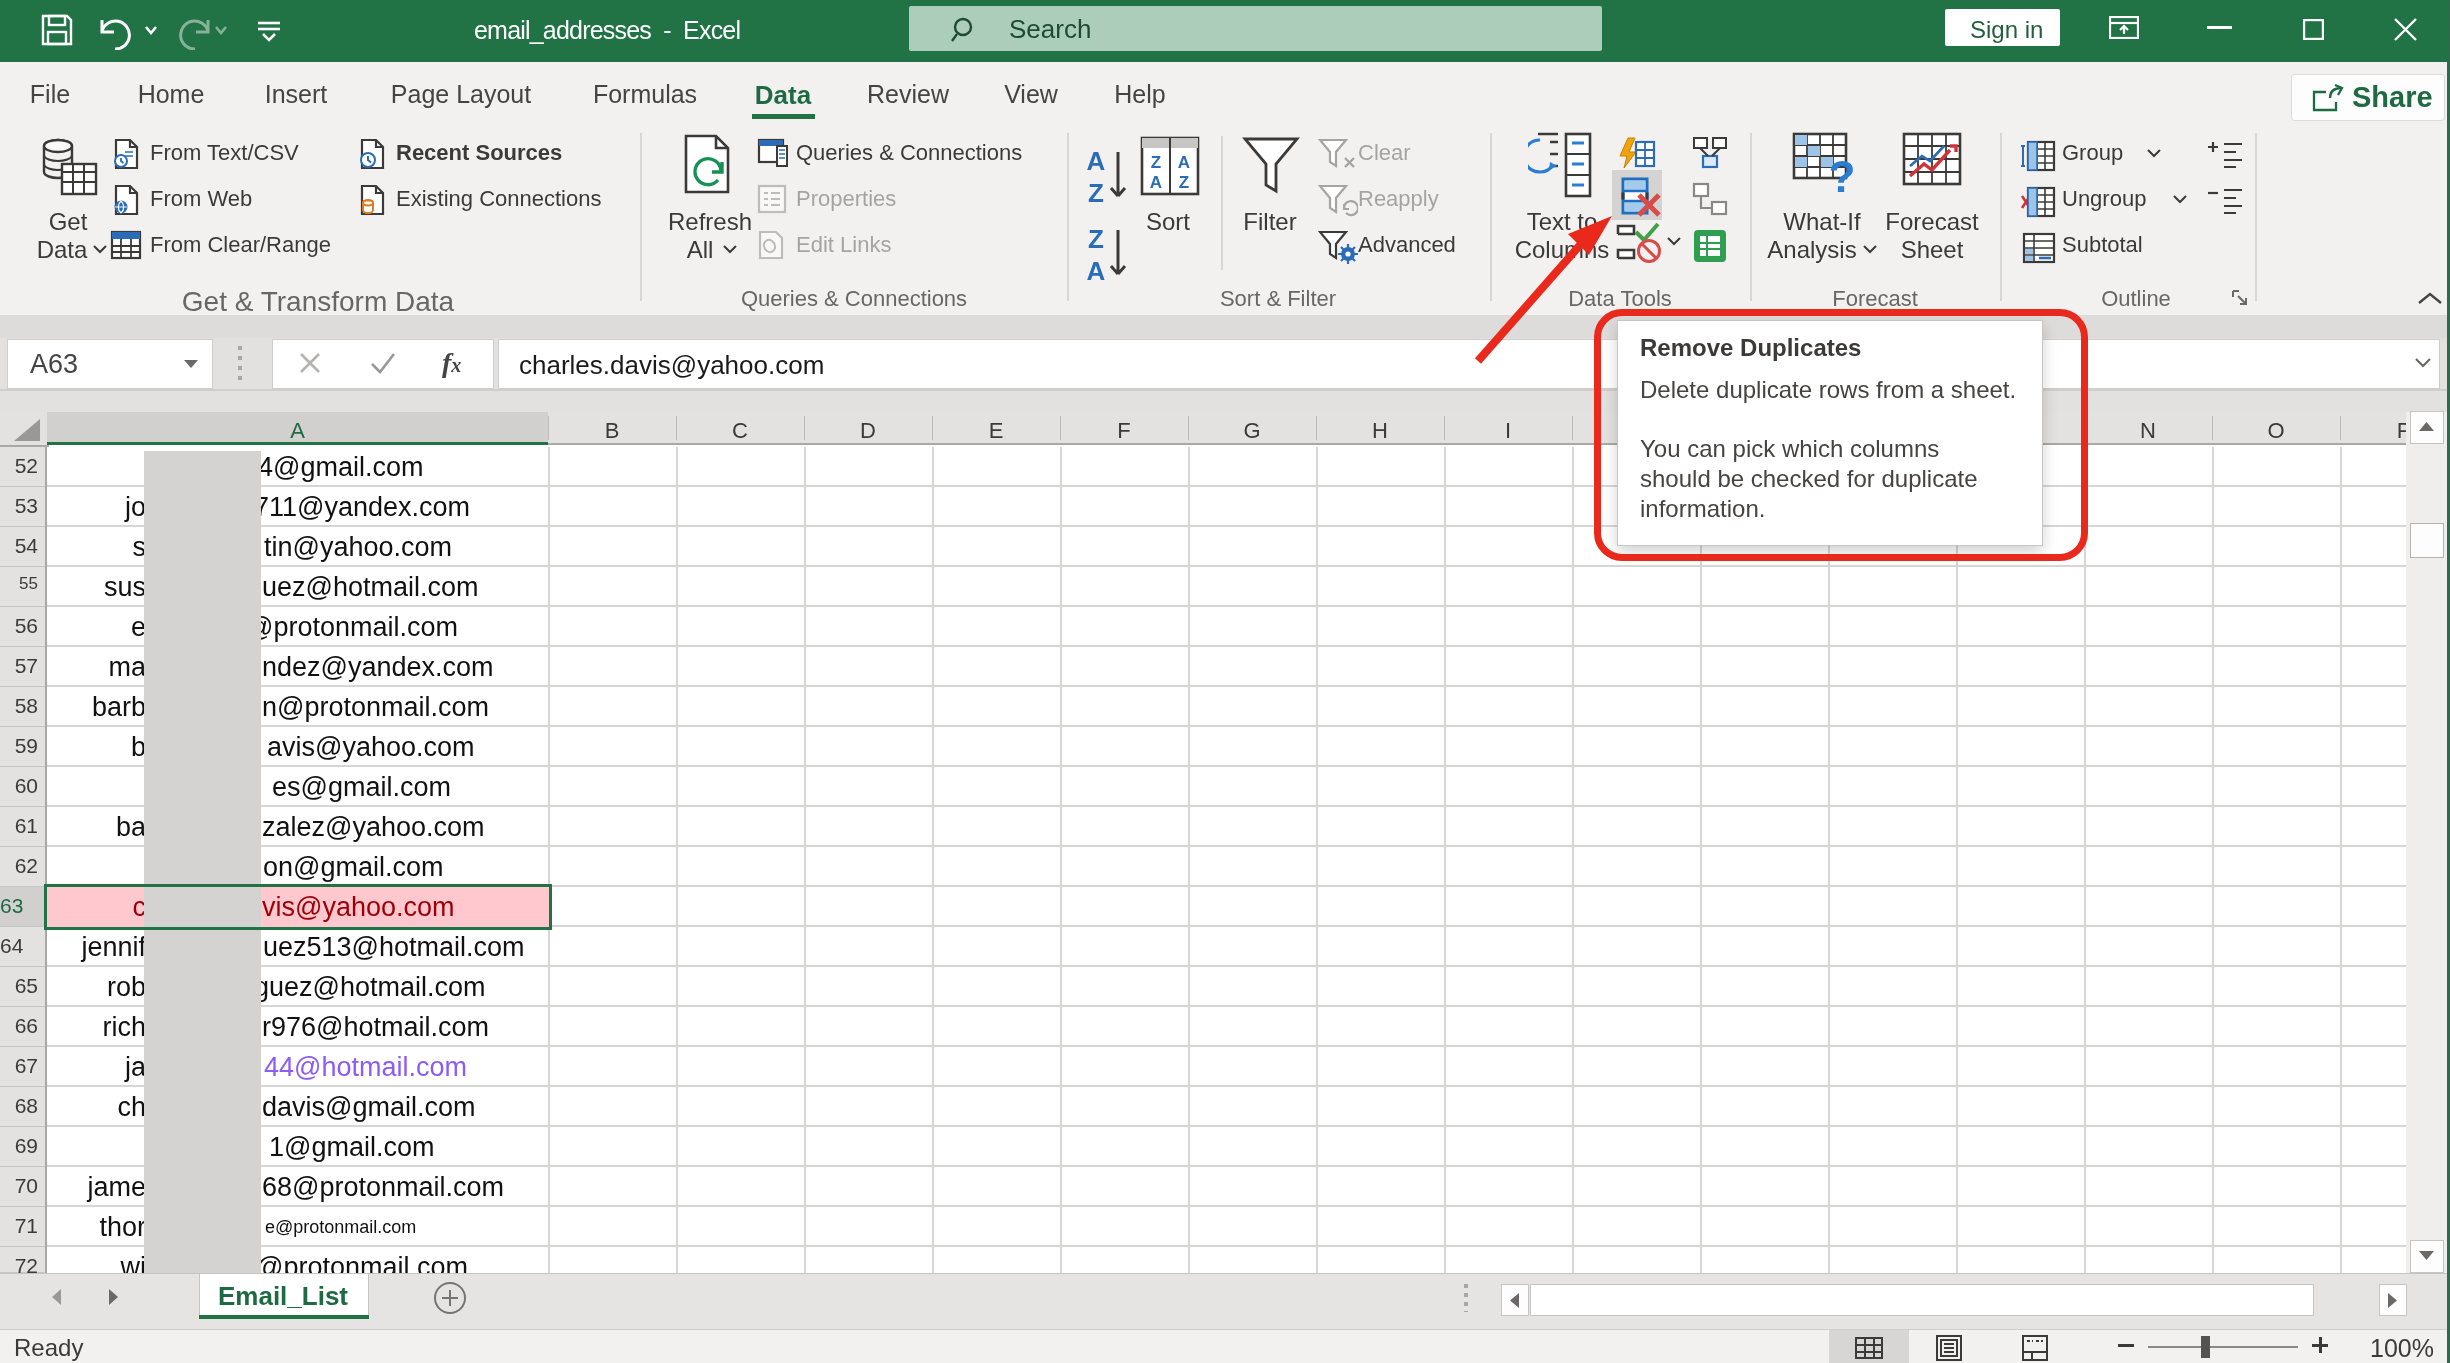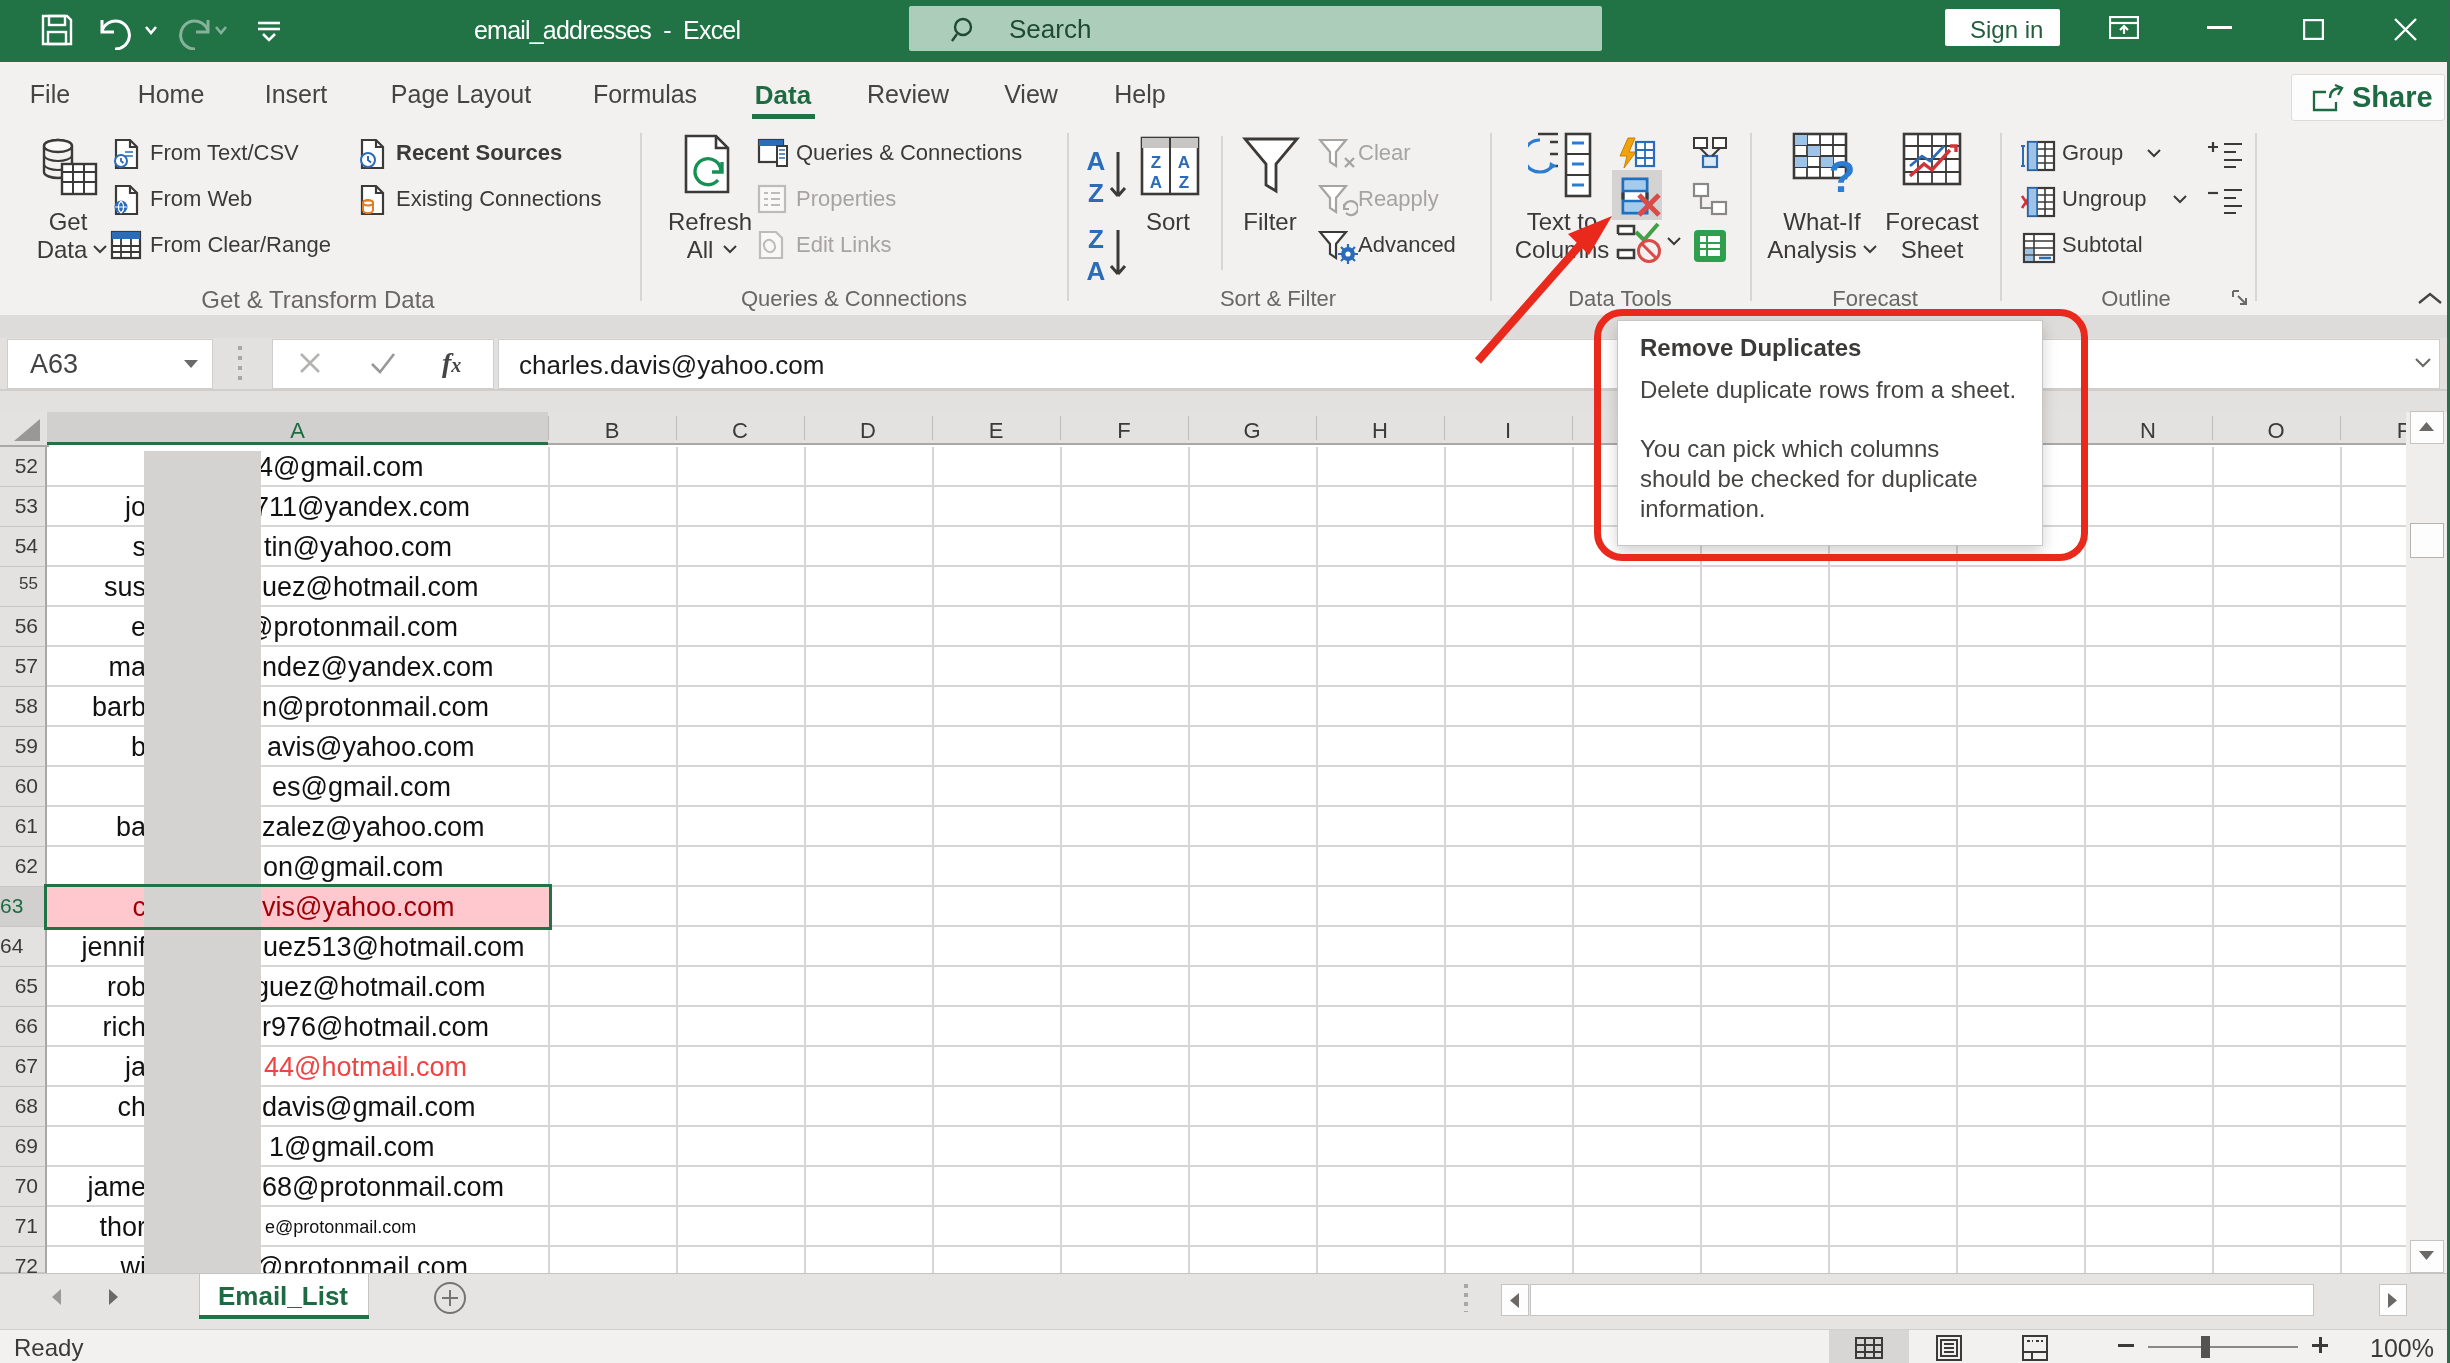--- a/index.html
+++ b/index.html
@@ -71,21 +71,21 @@
     </svg>
 <div class="ab nw" style="left:2352px;top:81px;font-size:29px;font-weight:bold;color:#1e6b43">Share</div>
 <div class="ab" style="left:0;top:125px;width:2450px;height:190px;background:#f3f1f0;border-bottom:2px solid #c9c7c5"></div>
 <div class="ab" style="left:640px;top:133px;width:2px;height:168px;background:#d8d6d4"></div>
 <div class="ab" style="left:1067px;top:133px;width:2px;height:168px;background:#d8d6d4"></div>
 <div class="ab" style="left:1490px;top:133px;width:2px;height:168px;background:#d8d6d4"></div>
 <div class="ab" style="left:1750px;top:133px;width:2px;height:168px;background:#d8d6d4"></div>
 <div class="ab" style="left:2000px;top:133px;width:2px;height:168px;background:#d8d6d4"></div>
 <div class="ab" style="left:2255px;top:133px;width:2px;height:168px;background:#d8d6d4"></div>
 <div class="ab" style="left:1221px;top:136px;width:2px;height:134px;background:#d8d6d4"></div>
-<div class="ab nw ctr" style="left:118px;top:286px;width:400px;font-size:24px;color:#696763">Get &amp; Transform Data</div>
+<div class="ab nw ctr" style="left:118px;top:286px;width:400px;font-size:28px;color:#696763">Get &amp; Transform Data</div>
 <div class="ab nw ctr" style="left:654px;top:286px;width:400px;font-size:22px;color:#696763">Queries &amp; Connections</div>
 <div class="ab nw ctr" style="left:1078px;top:286px;width:400px;font-size:22px;color:#696763">Sort &amp; Filter</div>
 <div class="ab nw ctr" style="left:1420px;top:286px;width:400px;font-size:22px;color:#696763">Data Tools</div>
 <div class="ab nw ctr" style="left:1675px;top:286px;width:400px;font-size:22px;color:#696763">Forecast</div>
 <div class="ab nw ctr" style="left:1936px;top:286px;width:400px;font-size:22px;color:#696763">Outline</div>
 <svg class="ab" style="left:40px;top:138px" width="58" height="62" viewBox="0 0 58 62" fill="none">
 <path d="M4 8 c0-4 8-6 14-6 s14 2 14 6 v26 c0 4-8 6-14 6 s-14-2-14-6 z" stroke="#3b3a39" stroke-width="2.4" fill="#f3f1f0"></path>
 <ellipse cx="18" cy="8" rx="14" ry="6" stroke="#3b3a39" stroke-width="2.4" fill="#faf9f8"></ellipse>
 <path d="M4 17 c0 4 8 6 14 6 s14-2 14-6 M4 26 c0 4 8 6 14 6 s14-2 14-6" stroke="#3b3a39" stroke-width="2"></path>
 <rect x="22" y="26" width="34" height="30" fill="#fff" stroke="#3b3a39" stroke-width="2.4"></rect>
@@ -444,21 +444,21 @@
 <div class="ab nw" style="left:263px;top:847px;height:40px;line-height:40px;font-size:27px;color:#111">on@gmail.com</div>
 <div class="ab nw" style="left:47px;top:887px;width:99px;height:40px;line-height:40px;text-align:right;font-size:27px;color:#9c0006;overflow:visible">c</div>
 <div class="ab nw" style="left:262px;top:887px;height:40px;line-height:40px;font-size:27px;color:#9c0006">vis@yahoo.com</div>
 <div class="ab nw" style="left:47px;top:927px;width:99px;height:40px;line-height:40px;text-align:right;font-size:27px;color:#111;overflow:visible">jennif</div>
 <div class="ab nw" style="left:263px;top:927px;height:40px;line-height:40px;font-size:27px;color:#111">uez513@hotmail.com</div>
 <div class="ab nw" style="left:47px;top:967px;width:99px;height:40px;line-height:40px;text-align:right;font-size:27px;color:#111;overflow:visible">rob</div>
 <div class="ab nw" style="left:254px;top:967px;height:40px;line-height:40px;font-size:27px;color:#111">guez@hotmail.com</div>
 <div class="ab nw" style="left:47px;top:1007px;width:99px;height:40px;line-height:40px;text-align:right;font-size:27px;color:#111;overflow:visible">rich</div>
 <div class="ab nw" style="left:262px;top:1007px;height:40px;line-height:40px;font-size:27px;color:#111">r976@hotmail.com</div>
 <div class="ab nw" style="left:47px;top:1047px;width:99px;height:40px;line-height:40px;text-align:right;font-size:27px;color:#111;overflow:visible">ja</div>
-<div class="ab nw" style="left:264px;top:1047px;height:36px;line-height:40px;font-size:27px;color:#ef4444">44@hotmail.com</div>
+<div class="ab nw" style="left:264px;top:1047px;height:36px;line-height:40px;font-size:27px;color:#8b5cf6">44@hotmail.com</div>
 <div class="ab nw" style="left:47px;top:1087px;width:99px;height:40px;line-height:40px;text-align:right;font-size:27px;color:#111;overflow:visible">ch</div>
 <div class="ab nw" style="left:262px;top:1087px;height:40px;line-height:40px;font-size:27px;color:#111">davis@gmail.com</div>
 <div class="ab nw" style="left:269px;top:1127px;height:40px;line-height:40px;font-size:27px;color:#111">1@gmail.com</div>
 <div class="ab nw" style="left:47px;top:1167px;width:99px;height:40px;line-height:40px;text-align:right;font-size:27px;color:#111;overflow:visible">jame</div>
 <div class="ab nw" style="left:262px;top:1167px;height:40px;line-height:40px;font-size:27px;color:#111">68@protonmail.com</div>
 <div class="ab nw" style="left:47px;top:1207px;width:99px;height:40px;line-height:40px;text-align:right;font-size:27px;color:#111;overflow:visible">thor</div>
 <div class="ab nw" style="left:265px;top:1207px;height:28px;line-height:40px;font-size:18px;color:#111">e@protonmail.com</div>
 <div class="ab nw" style="left:47px;top:1247px;width:99px;height:40px;line-height:40px;text-align:right;font-size:27px;color:#111;overflow:visible">wi</div>
 <div class="ab nw" style="left:256px;top:1247px;height:40px;line-height:40px;font-size:27px;color:#111">@protonmail.com</div>
 <div class="ab" style="left:144px;top:451px;width:117px;height:822px;background:#d5d3d1"></div>

